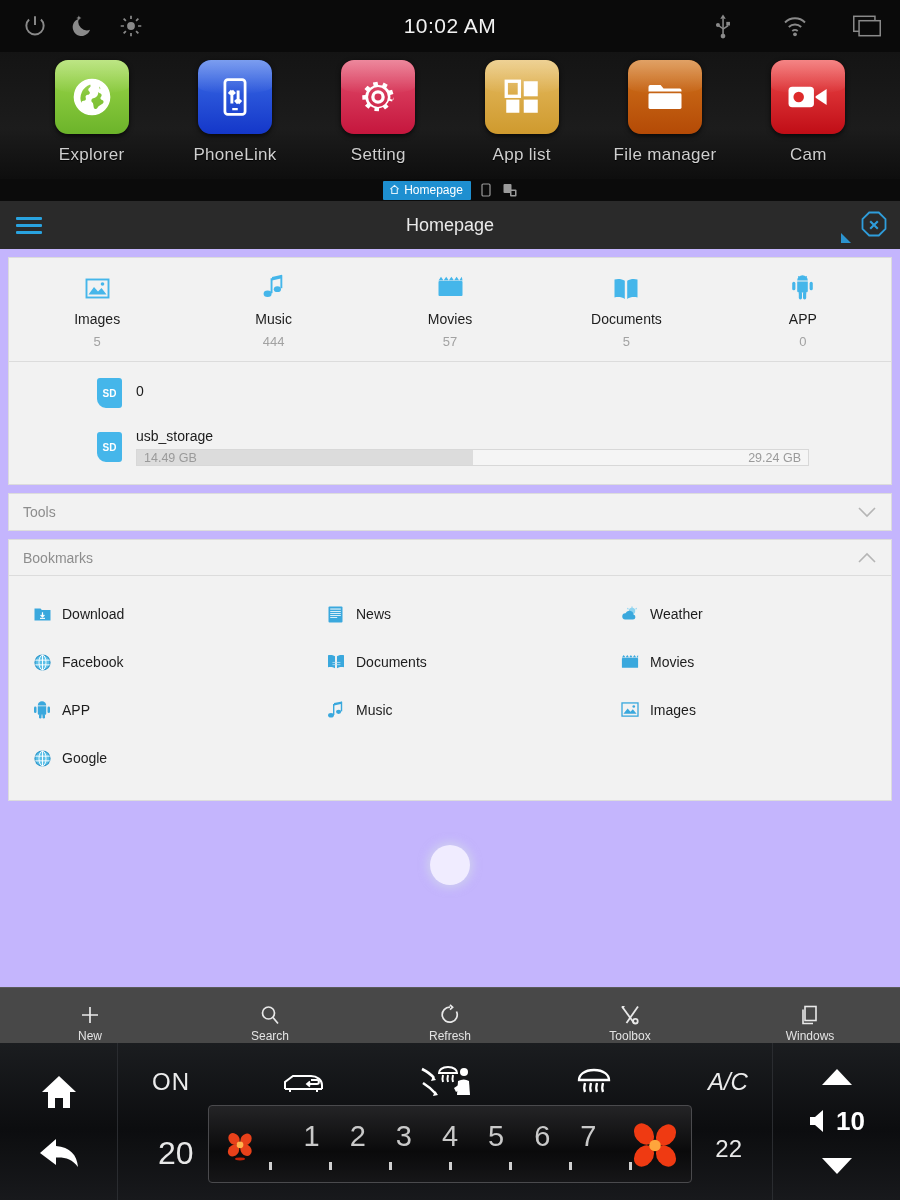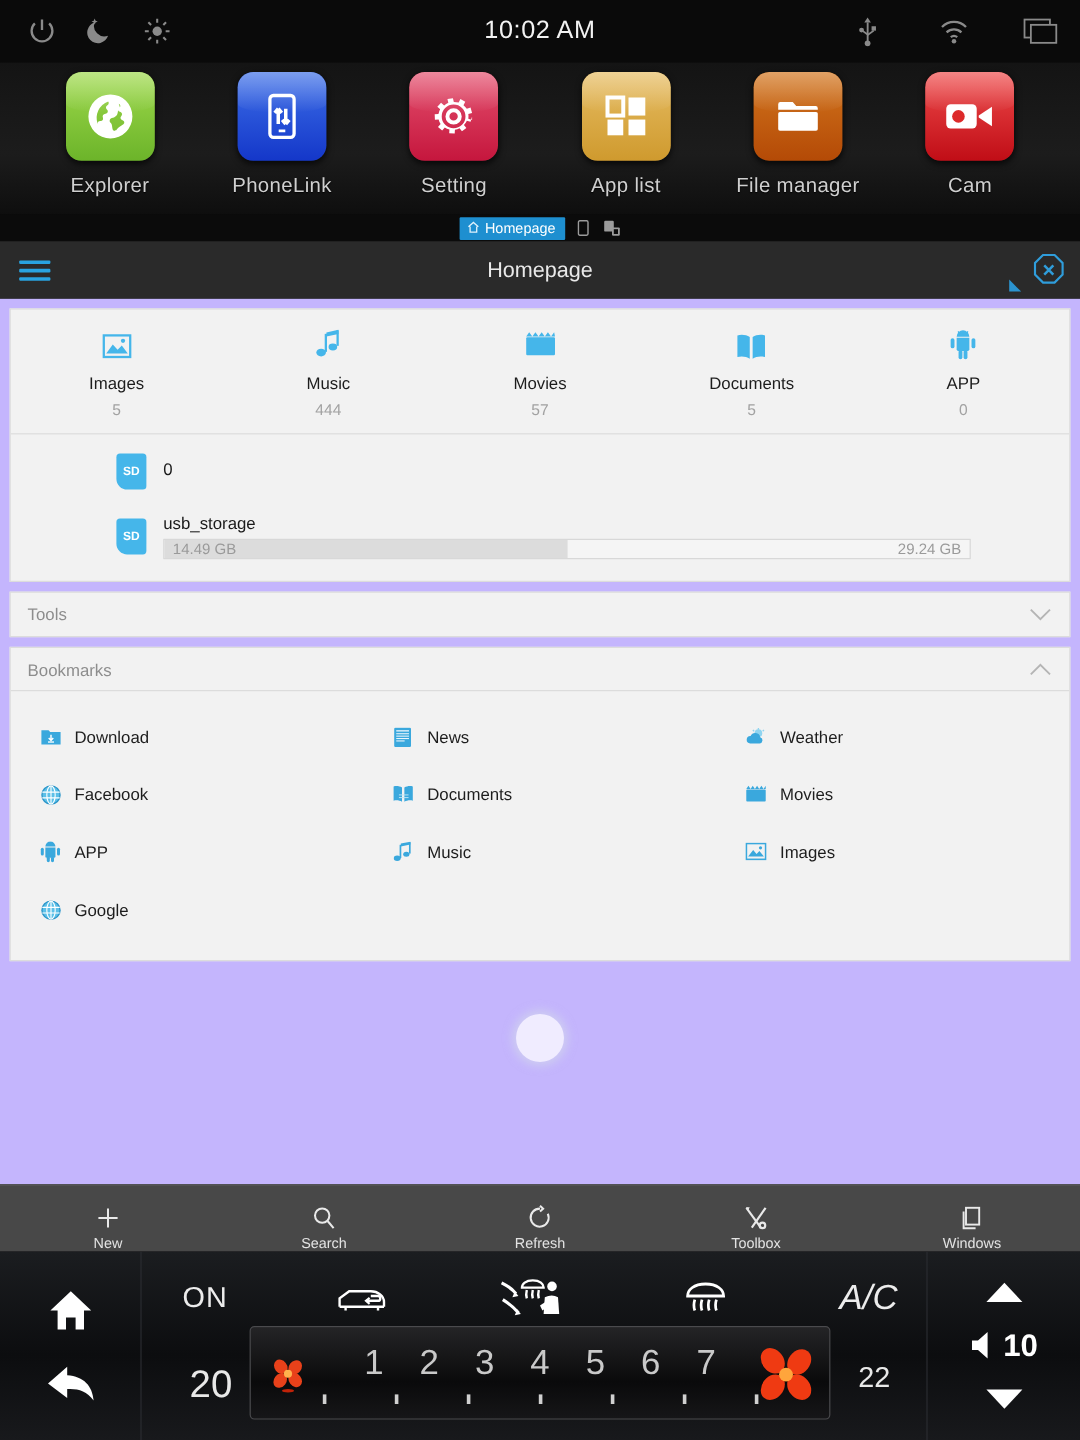--- a/index.html
+++ b/index.html
@@ -158,21 +158,21 @@
     position: absolute; right: 0; top: 0; width: 128px; height: 157px;
     display:flex; flex-direction:column; align-items:center; justify-content: space-around;
     border-left: 1px solid #2a2c30; padding: 14px 0;
   }
   .clim-mid { position:absolute; left: 118px; right: 118px; top:0; height: 157px; }
   .clim-icons {
     display:flex; align-items:center; justify-content: space-between;
     padding: 20px 34px 0 34px;
   }
   .clim-txt { color: #ececec; font-size: 24px; letter-spacing: 1px; }
-  .clim-txt-ac { color: #ececec; font-size: 29px; font-style: italic; }
+  .clim-txt-ac { color: #ececec; font-size: 24px; font-style: italic; }
   .temp-l { position:absolute; left: 40px; top: 92px; color:#e8e8e8; font-size: 32px; }
   .temp-r { position:absolute; right: 40px; top: 92px; color:#e8e8e8; font-size: 24px; }
   .fanpanel {
     position: absolute; left: 90px; right: 90px; top: 62px; height: 78px;
     background: linear-gradient(180deg,#242426,#0a0a0b 60%,#161618);
     border: 1px solid #4a4a4d; border-radius: 4px;
   }
   .fan-nums {
     position:absolute; left: 0; right:0; top: 14px;
     display:flex; justify-content:center; gap: 30px;

